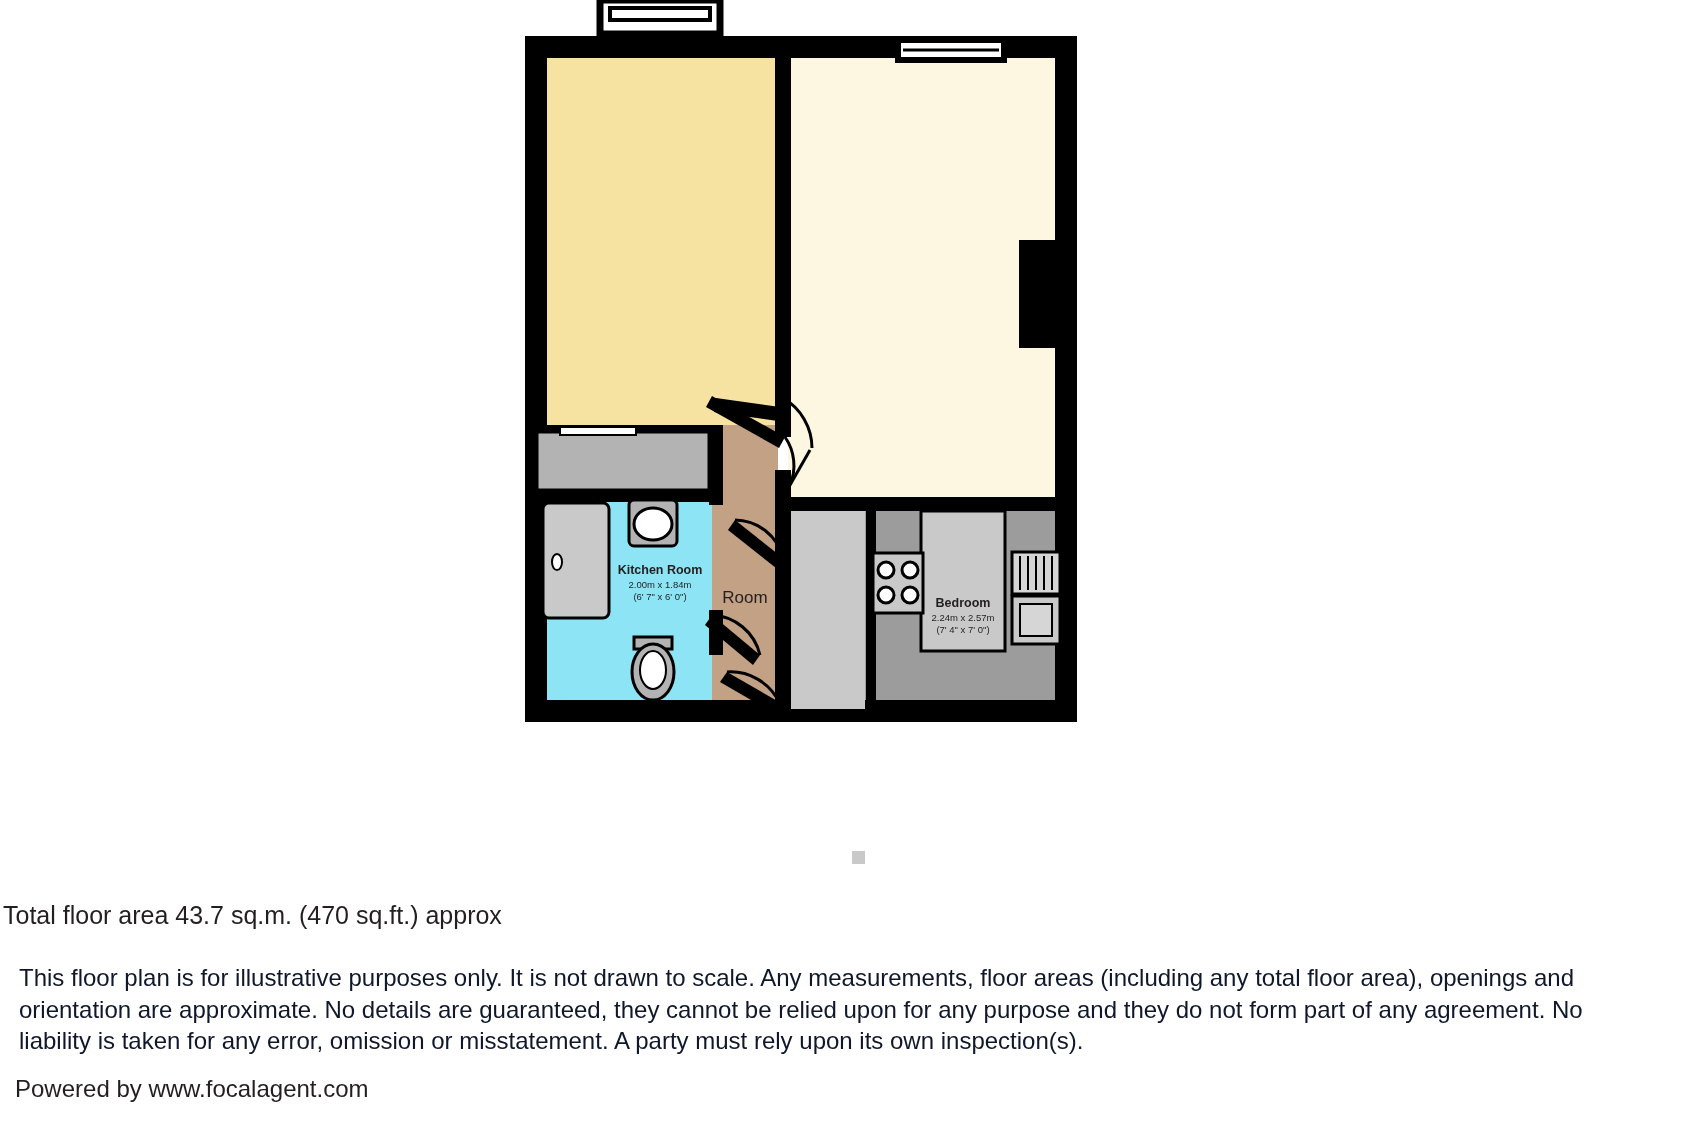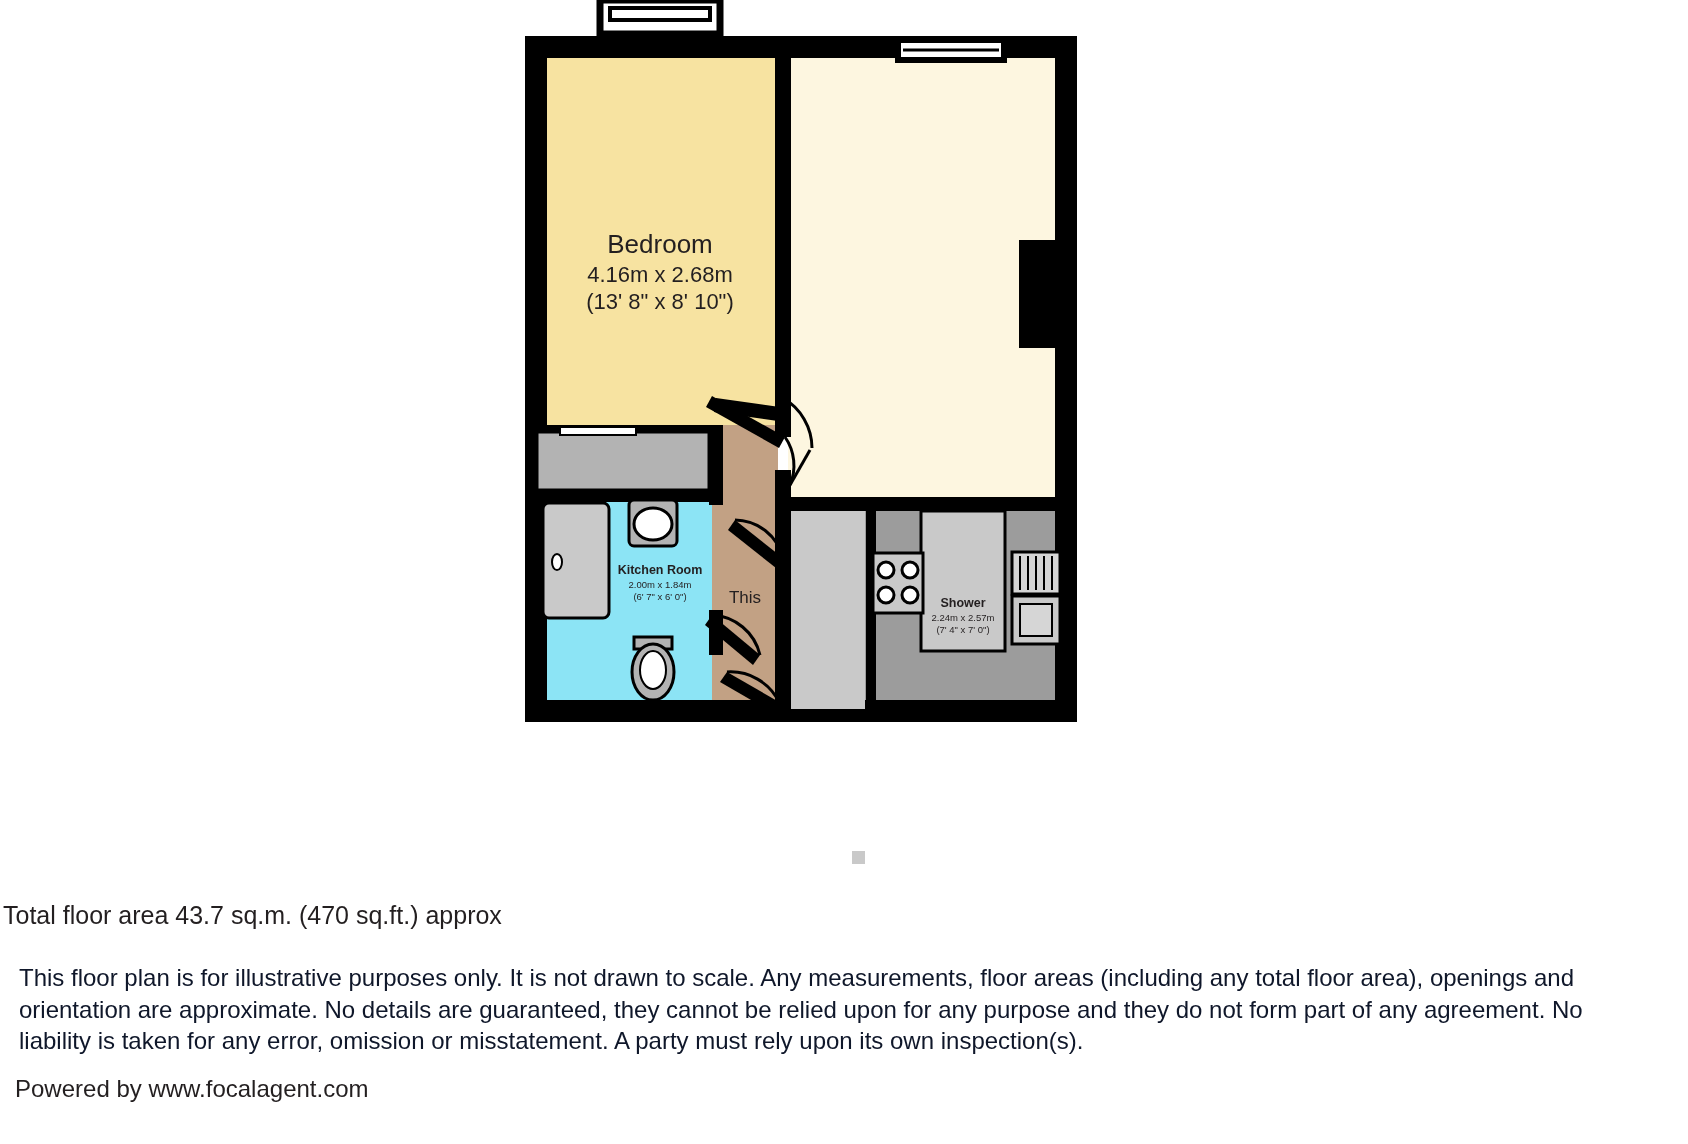--- a/index.html
+++ b/index.html
@@ -219,41 +219,36 @@
       <line x1="1044" y1="556" x2="1044" y2="590" stroke="#000000" stroke-width="2"></line>
       <line x1="1052" y1="556" x2="1052" y2="590" stroke="#000000" stroke-width="2"></line>
 
       <rect x="1012" y="596" width="48" height="48" fill="#c9c9c9" stroke="#000000" stroke-width="3"></rect>
       <rect x="1020" y="604" width="32" height="32" fill="#d6d6d6" stroke="#000000" stroke-width="2"></rect>
     </g>
 
   </svg>
 
   
-  <div class="room-label" style="left:540px; top:228px; width:240px;">
-    <span class="rl-name">Bedroom</span>
-    <span class="rl-dim">4.16m x 2.68m</span>
-    <span class="rl-dimimp">(13' 8" x 8' 10")</span>
-  </div>
 
 
   <div class="room-label small" style="left:585px; top:563px; width:150px;">
     <span class="rl-name">Kitchen Room</span>
     <span class="rl-dim">2.00m x 1.84m</span>
     <span class="rl-dimimp">(6' 7" x 6' 0")</span>
   </div>
 
   <div class="room-label small" style="left:893px; top:596px; width:140px;">
-    <span class="rl-name">Shower</span>
+    <span class="rl-name">Bedroom</span>
     <span class="rl-dim">2.24m x 2.57m</span>
     <span class="rl-dimimp">(7' 4" x 7' 0")</span>
   </div>
 
   <div class="room-label hall" style="left:700px; top:587px; width:90px;">
-    <span class="rl-name">This</span>
+    <span class="rl-name">Room</span>
   </div>
 
   <div class="tiny-mark"></div>
 </div>
 
 <div id="footer">
   <p id="total-area">Total floor area 43.7 sq.m. (470 sq.ft.) approx</p>
   <p id="disclaimer">This floor plan is for illustrative purposes only. It is not drawn to scale. Any measurements, floor areas (including any total floor area), openings and orientation are approximate. No details are guaranteed, they cannot be relied upon for any purpose and they do not form part of any agreement. No liability is taken for any error, omission or misstatement. A party must rely upon its own inspection(s).</p>
   <p id="powered">Powered by www.focalagent.com</p>
 </div>

